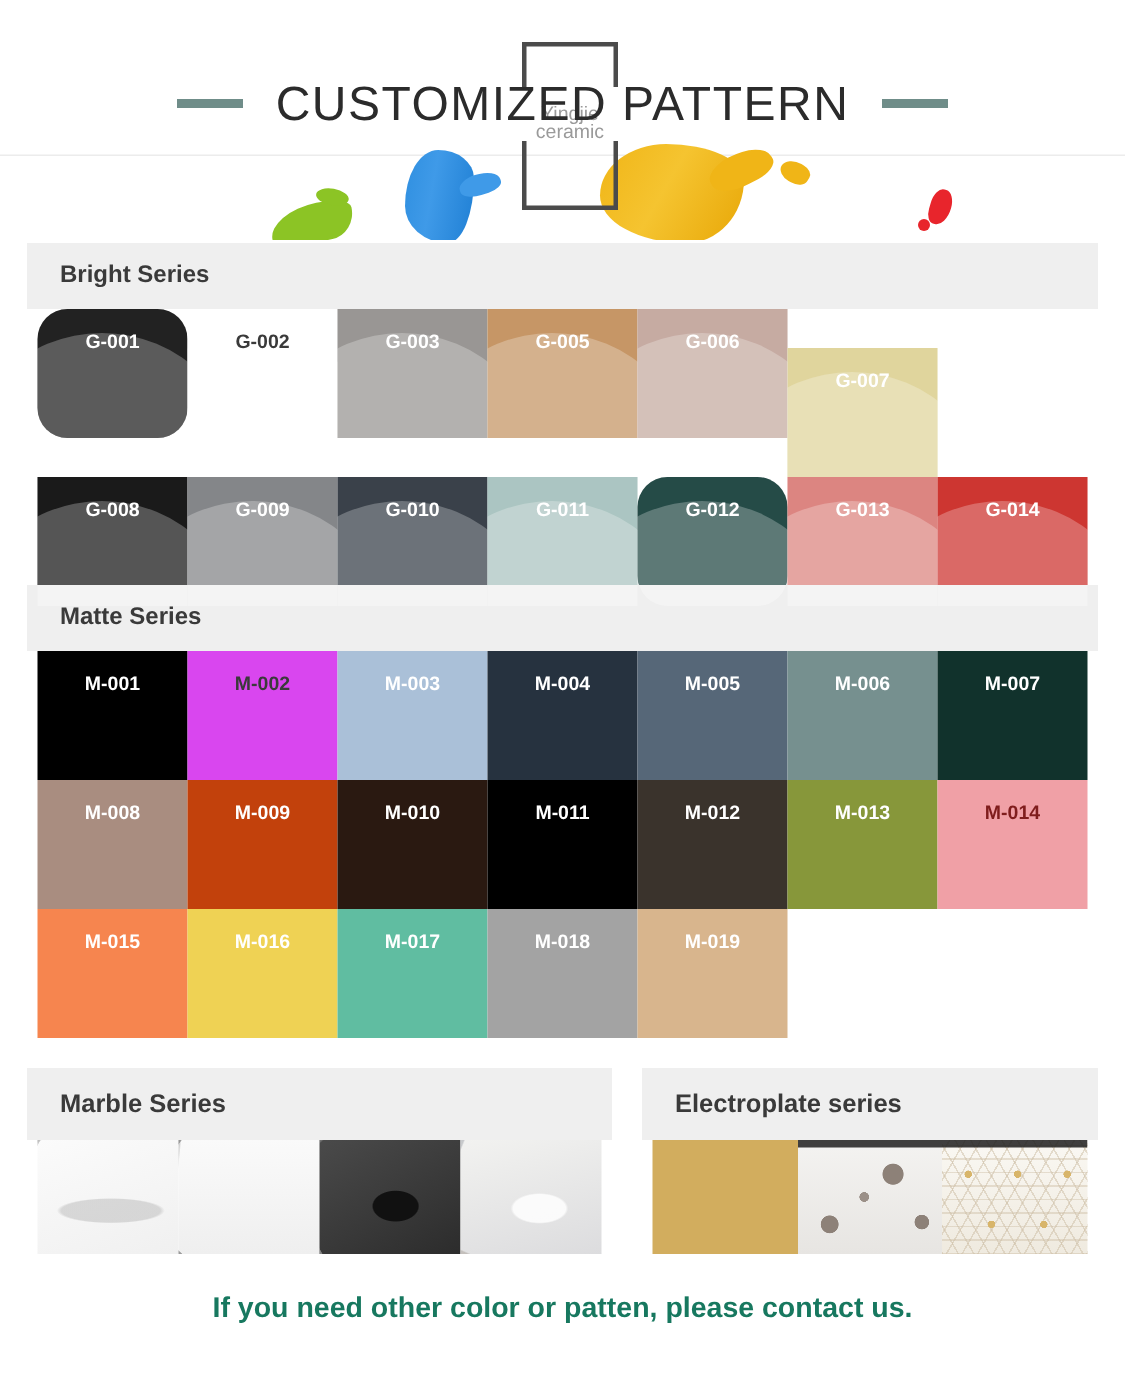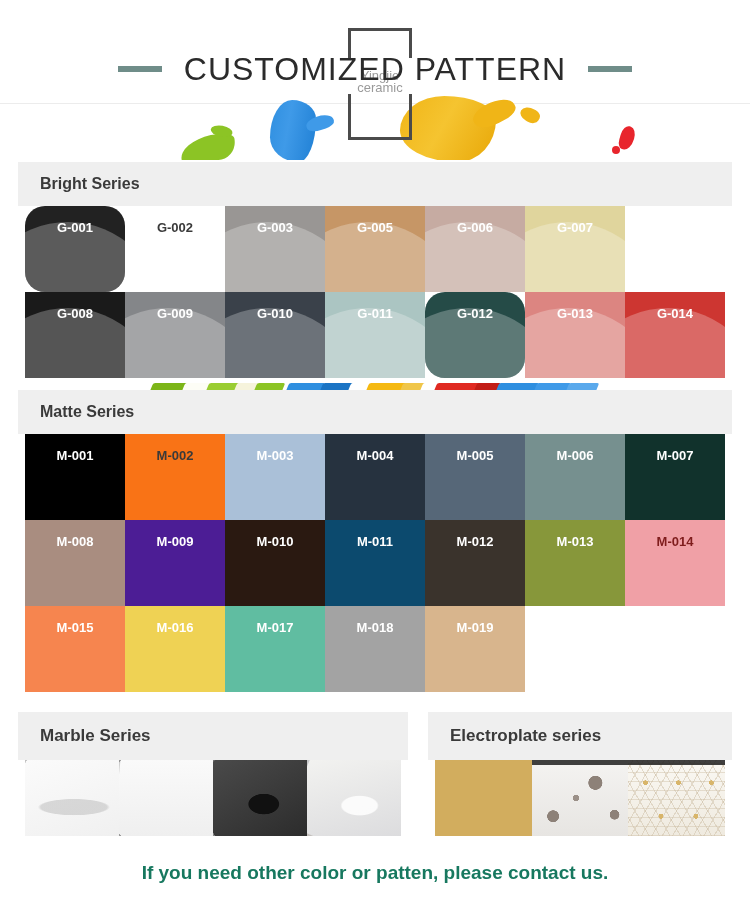--- a/index.html
+++ b/index.html
@@ -284,21 +284,21 @@
           </div>
           <div class="swatch gloss" style="background: rgb(142, 139, 136);">
             <div class="code" style="color: rgb(255, 255, 255);">G-003</div>
           </div>
           <div class="swatch gloss" style="background: rgb(192, 139, 85);">
             <div class="code" style="color: rgb(255, 255, 255);">G-005</div>
           </div>
           <div class="swatch gloss" style="background: rgb(192, 162, 152);">
             <div class="code" style="color: rgb(255, 255, 255);">G-006</div>
           </div>
-          <div class="swatch gloss" style="background: rgb(221, 209, 146);">
+          <div class="swatch gloss" style="background: rgb(221, 209, 146); margin-top: 26px;">
             <div class="code" style="color: rgb(255, 255, 255);">G-007</div>
           </div>
         </div>
         <div class="swatch-row">
           <div class="swatch gloss" style="background: #000000;">
             <div class="code" style="color: rgb(255, 255, 255);">G-008</div>
           </div>
           <div class="swatch gloss" style="background: rgb(119, 121, 124);">
             <div class="code" style="color: rgb(255, 255, 255);">G-009</div>
           </div>
@@ -322,21 +322,21 @@
     </div>
     <div class="section" style="top: 390px;">
       <div class="section-head">
         <div class="section-title">Matte Series</div>
       </div>
       <div class="swatch-wrap">
         <div class="swatch-row">
           <div class="swatch" style="background: rgb(0, 0, 0);">
             <div class="code" style="color: rgb(255, 255, 255);">M-001</div>
           </div>
-          <div class="swatch" style="background: #f97316; padding-left: 20px;">
+          <div class="swatch" style="background: #d946ef; padding-left: 20px;">
             <div class="code" style="color: rgb(58, 58, 58);">M-002</div>
           </div>
           <div class="swatch" style="background: rgb(170, 192, 216);">
             <div class="code" style="color: rgb(255, 255, 255);">M-003</div>
           </div>
           <div class="swatch" style="background: rgb(38, 50, 63);">
             <div class="code" style="color: rgb(255, 255, 255);">M-004</div>
           </div>
           <div class="swatch" style="background: rgb(86, 103, 120);">
             <div class="code" style="color: rgb(255, 255, 255);">M-005</div>
@@ -345,27 +345,27 @@
             <div class="code" style="color: rgb(255, 255, 255);">M-006</div>
           </div>
           <div class="swatch" style="background: rgb(17, 50, 44);">
             <div class="code" style="color: rgb(255, 255, 255);">M-007</div>
           </div>
         </div>
         <div class="swatch-row">
           <div class="swatch" style="background: rgb(169, 141, 128);">
             <div class="code" style="color: rgb(255, 255, 255);">M-008</div>
           </div>
-          <div class="swatch" style="background: #4c1d95;">
+          <div class="swatch" style="background: #c2410c;">
             <div class="code" style="color: rgb(255, 255, 255);">M-009</div>
           </div>
           <div class="swatch" style="background: rgb(42, 25, 17);">
             <div class="code" style="color: rgb(255, 255, 255);">M-010</div>
           </div>
-          <div class="swatch" style="background: #0c4a6e;">
+          <div class="swatch" style="background: #000000;">
             <div class="code" style="color: rgb(255, 255, 255);">M-011</div>
           </div>
           <div class="swatch" style="background: rgb(58, 51, 44);">
             <div class="code" style="color: rgb(255, 255, 255);">M-012</div>
           </div>
           <div class="swatch" style="background: rgb(135, 151, 58); padding-left: 32px;">
             <div class="code" style="color: rgb(255, 255, 255);">M-013</div>
           </div>
           <div class="swatch" style="background: rgb(240, 160, 166);">
             <div class="code" style="color: #7f1d1d;">M-014</div>

